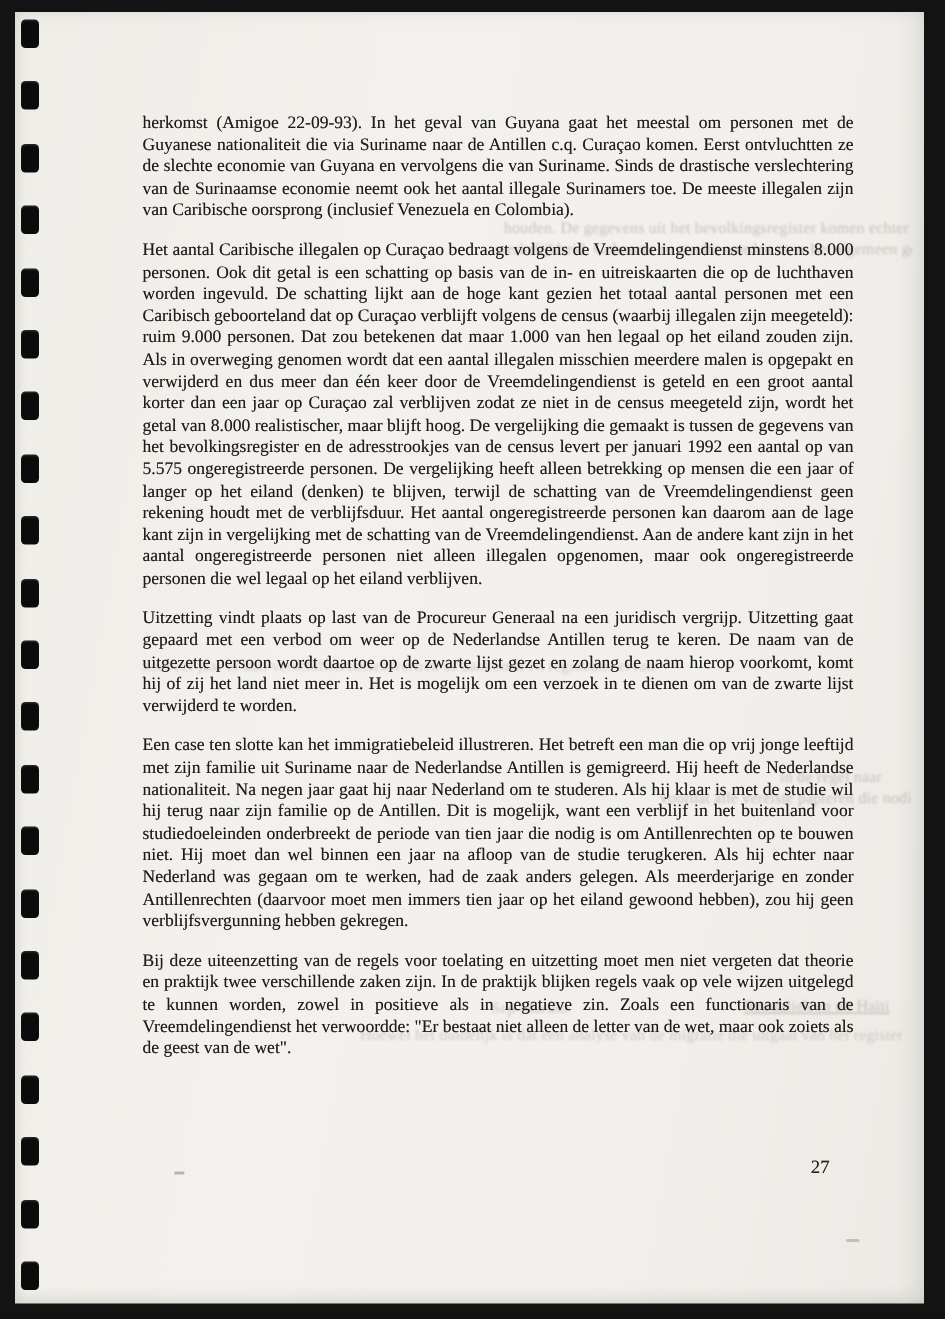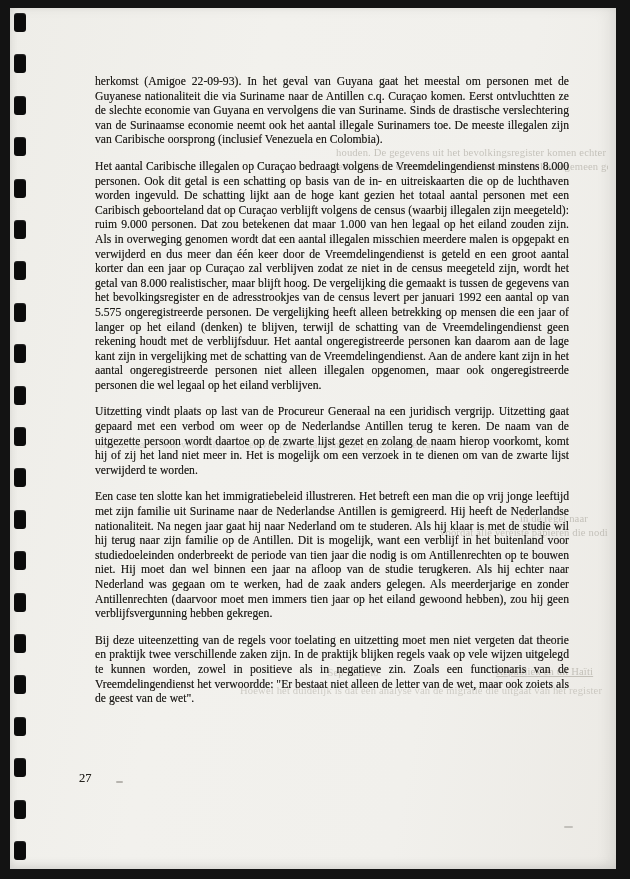--- a/index.html
+++ b/index.html
@@ -51,21 +51,21 @@
     font-size: 10.6px;
     line-height: 13px;
     white-space: nowrap;
     overflow: hidden;
     letter-spacing: 0.15px;
   }
   .page-number {
     position: absolute;
     left: 79px; top: 771px;
     width: 474px;
-    text-align: left;
+    text-align: right;
     color: #24221e;
     font-size: 12.5px;
     text-shadow: 0 0 0.4px rgba(25,23,20,0.5);
   }
   .speck {
     position: absolute;
     background: #8f8c85;
     opacity: 0.6;
     border-radius: 1px;
   }

